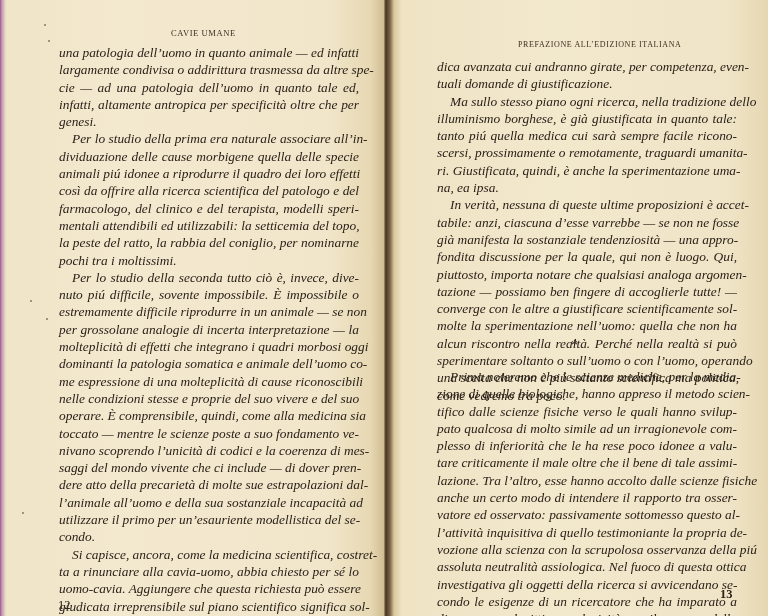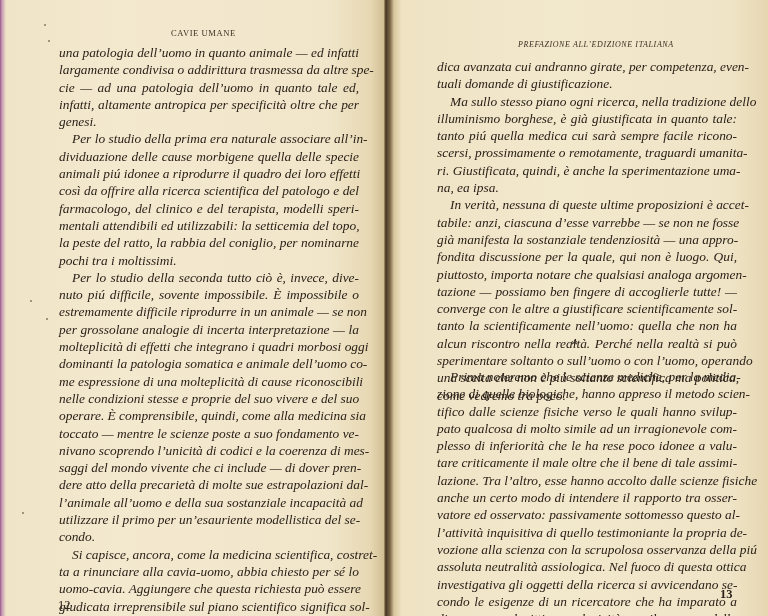--- a/index.html
+++ b/index.html
@@ -26,21 +26,21 @@
   }
   .gutter-line {
     position:absolute; left:384px; top:0; width:4px; height:616px;
     background:linear-gradient(90deg,#b39a6e,#3d2f20,#6b5539);
   }
   .running-head {
     position:absolute; font-size:8.5px; letter-spacing:0.6px;
     font-variant:small-caps; text-transform:uppercase; color:#3a2e22;text-align:center;
   }
   .left .running-head { top:28px; left:171px; }
-  .right .running-head { top:40px; left:132px; font-size:8px;font-style:italic; }
+  .right .running-head { top:40px; left:132px; font-size:8px; }
   .text {
     position:absolute; font-style:italic; font-size:13.4px; line-height:17.3px;
     text-align:justify;
   }
   .left .text { left:59px; top:44px; width:300px; }
   .right .text { left:51px; top:58px; width:300px;font-style:italic; }
   .line { display:block; white-space:nowrap; text-align-last:justify; text-align:justify; }
   .line.last { text-align-last:left; }
   .line.indent { padding-left:13px; }
   .star {
@@ -114,21 +114,21 @@
         <span class="line">scersi, prossimamente o remotamente, traguardi umanita-</span>
         <span class="line">ri. Giustificata, quindi, è anche la sperimentazione uma-</span>
         <span class="line last">na, ea ipsa.</span>
         <span class="line indent">In verità, nessuna di queste ultime proposizioni è accet-</span>
         <span class="line">tabile: anzi, ciascuna d’esse varrebbe — se non ne fosse</span>
         <span class="line">già manifesta la sostanziale tendenziosità — una appro-</span>
         <span class="line">fondita discussione per la quale, qui non è luogo. Qui,</span>
         <span class="line">piuttosto, importa notare che qualsiasi analoga argomen-</span>
         <span class="line">tazione — possiamo ben fingere di accoglierle tutte! —</span>
         <span class="line">converge con le altre a giustificare scientificamente sol-</span>
-        <span class="line">tanto la scientificamente nell’uomo: quella che non ha</span>
+        <span class="line">molte la sperimentazione nell’uomo: quella che non ha</span>
         <span class="line">alcun riscontro nella realtà. Perché nella realtà si può</span>
         <span class="line">sperimentare soltanto o sull’uomo o con l’uomo, operando</span>
         <span class="line">una scelta che non è piú soltanto scientifica ma politica,</span>
         <span class="line last">come vedremo tra poco.</span>
       </div>
     <div class="text" id="right-text-b" style="top:368px">
         <span class="line indent">Prima noteremo che le scienze mediche, per la media-</span>
         <span class="line">zione di quelle biologiche, hanno appreso il metodo scien-</span>
         <span class="line">tifico dalle scienze fisiche verso le quali hanno svilup-</span>
         <span class="line">pato qualcosa di molto simile ad un irragionevole com-</span>

